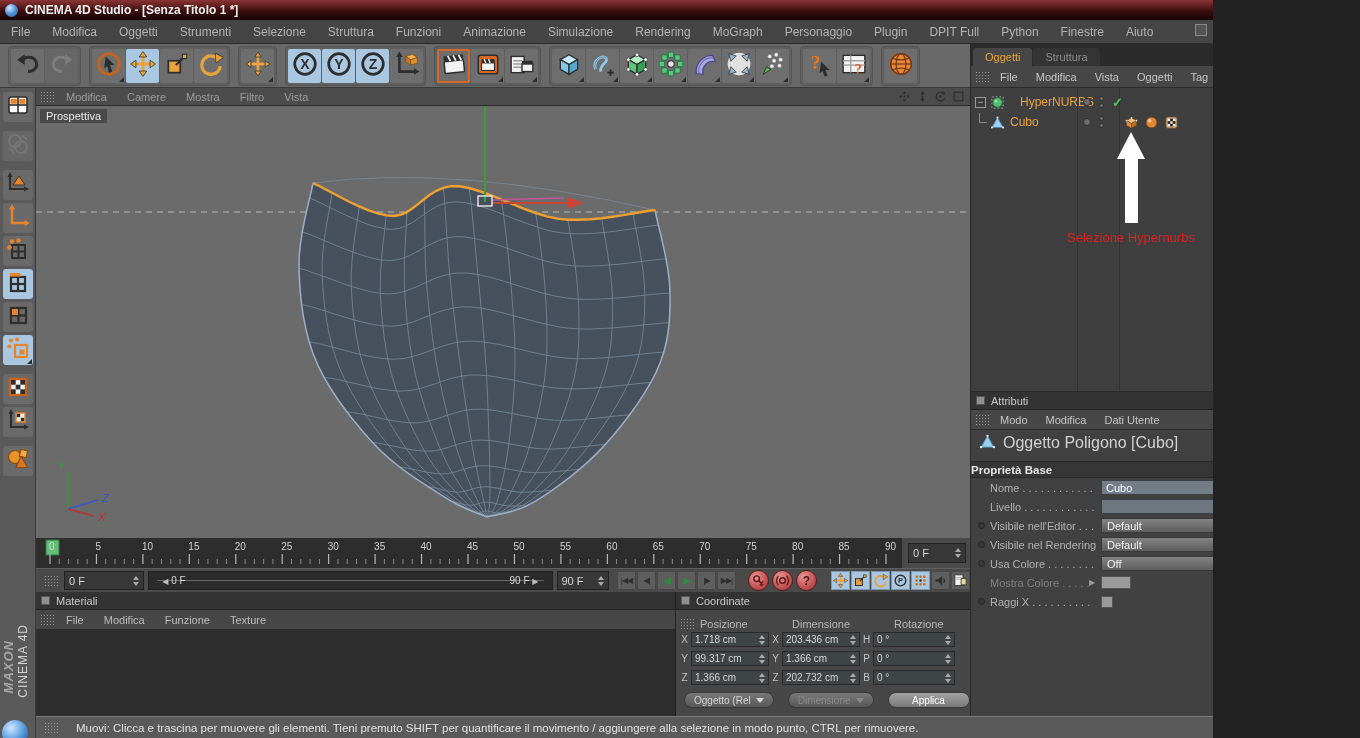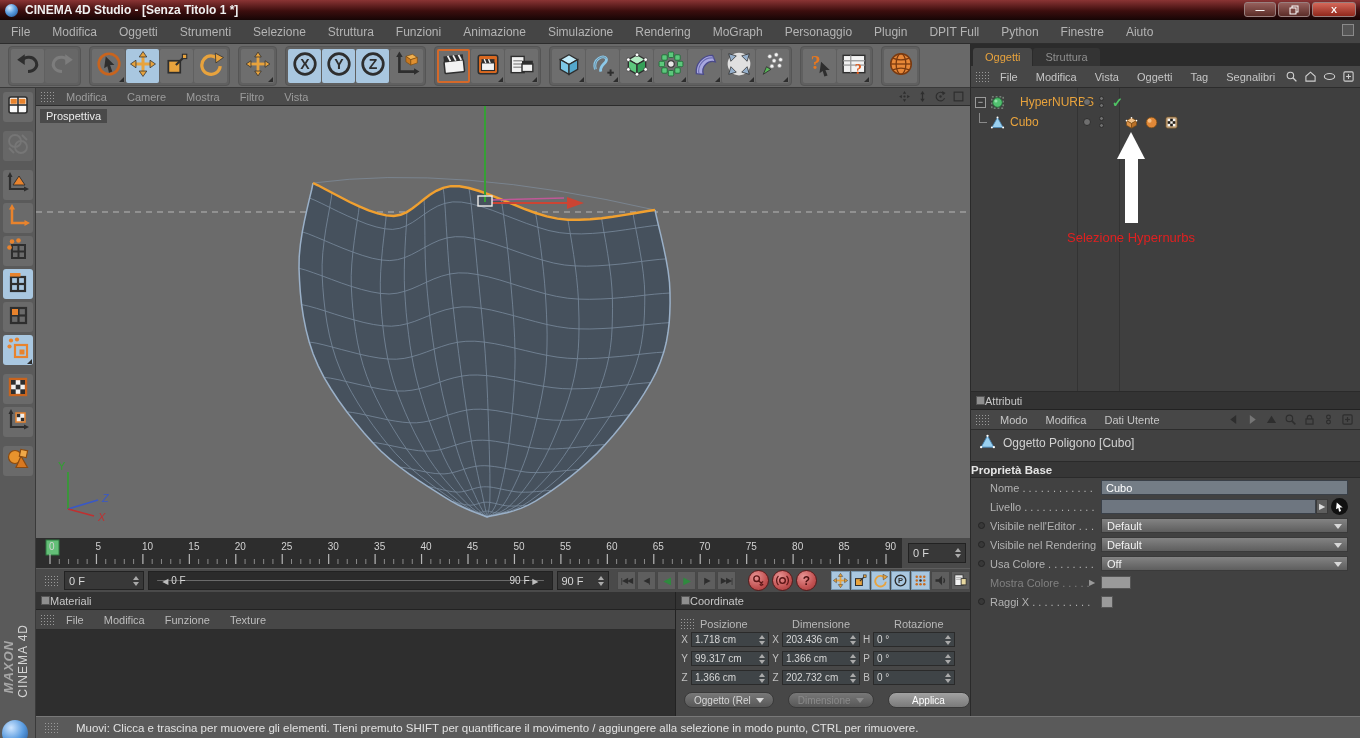--- a/index.html
+++ b/index.html
@@ -1,18 +1,18 @@
 <!DOCTYPE html>
 <html><head>
 <meta charset="utf-8">
 <style>
 *{margin:0;padding:0;box-sizing:border-box}
 html,body{background:#222}
 body{font-family:"Liberation Sans",sans-serif;-webkit-font-smoothing:antialiased}
-#root{position:relative;width:1360px;height:738px;background:#5a5a5a;overflow:hidden}
+#root{position:relative;width:1213px;height:738px;background:#5a5a5a;overflow:hidden}
 .abs{position:absolute}
 
 .titlebar{left:0;top:0;width:1360px;height:20px;background:linear-gradient(#8a3434,#3c0e0e 55%,#160505);display:flex;align-items:center;color:#f0f0f0;font-size:12px;font-weight:bold}
 .c4dlogo{width:13px;height:13px;border-radius:50%;background:radial-gradient(circle at 35% 30%,#d8ecff,#5a9ce0 45%,#1a4a8a);margin:0 7px 0 5px;flex:none}
 .winbtns{position:absolute;right:4px;top:2px;display:flex;gap:2px}
 .winbtn{width:32px;height:15px;border:1px solid #99807f;border-radius:3px;background:linear-gradient(#96605c,#5c2d28);color:#fff;font-size:9px;font-weight:bold;display:flex;align-items:center;justify-content:center}
 .winbtn.close{background:linear-gradient(#d4685а,#d4685a 5%,#92271b);width:44px}
 
 .menubar{left:0;top:20px;width:1360px;height:24px;background:#454545;display:flex;align-items:center;font-size:12px;color:#b4b4b4;border-bottom:1px solid #2d2d2d}
 .menu-item{padding:4px 11px;white-space:nowrap}
@@ -60,21 +60,21 @@
 .range-inner .arr{color:#bdbdbd;font-size:8px}
 .tbtn{width:19px;height:19px;background:#5e5e5e;border:1px solid #484848;display:flex;align-items:center;justify-content:center;font-size:8px;color:#2d2d2d;letter-spacing:-1px;white-space:nowrap}
 .tbtn.green{color:#2f8a3f;font-size:10px}
 .rec{width:21px;height:21px;border-radius:50%;background:radial-gradient(circle at 35% 30%,#e89494,#c25252 60%,#a03a3a);border:1px solid #5a1a1a;display:flex;align-items:center;justify-content:center;color:#4a1010;font-weight:bold;font-size:12px}
 .rec svg{width:15px;height:15px}
 .tog{width:19px;height:19px;background:#a9c7e0;border:1px solid #7a98b0;display:flex;align-items:center;justify-content:center}
 .tog.plain{background:#5e5e5e;border-color:#484848}
 .tog svg{width:15px;height:15px}
 
 .materials{left:36px;top:592px;width:640px;height:124px;background:#2e2e2e;border-right:1px solid #222}
-.panel-head{height:18px;background:#333;display:flex;align-items:center;color:#c8c8c8;font-size:11px;border-bottom:1px solid #222;padding-left:5px}
+.panel-head{height:18px;background:#333;display:flex;align-items:center;gap:6px;color:#c8c8c8;font-size:11px;border-bottom:1px solid #222;padding-left:5px}
 .panel-head .sq{width:9px;height:9px;background:#8f8f8f;border:1px solid #555;flex:none}
 .panel-menu{height:20px;background:#474747;display:flex;align-items:center;font-size:11px;color:#bcbcbc;border-bottom:1px solid #2c2c2c}
 .panel-menu .menu-item{padding:3px 10px}
 .grip{width:14px;height:12px;background-image:radial-gradient(#9a9a9a 26%,transparent 27%);background-size:3px 3px;margin:0 2px 0 4px;flex:none}
 
 .coords{left:676px;top:592px;width:294px;height:124px;background:#474747}
 .chead{display:flex;height:20px;align-items:flex-end;color:#b8b8b8;font-size:11px}
 .chead span{display:block}
 .crow{display:flex;align-items:center;height:19px;padding-left:4px;gap:2px;color:#c2c2c2;font-size:10px}
 .cinput{width:78px;height:15px;background:#3f4447;border:1px solid #2a2a2a;color:#d6d6d6;font-size:10px;padding:0 3px;display:flex;justify-content:space-between;align-items:center}
@@ -104,21 +104,21 @@
 .sdots i{width:5px;height:5px;border-radius:50%;background:#6e6e6e;border:1px solid #2e2e2e}
 .check{color:#4fc464;font-size:13px;font-weight:bold;margin-left:8px}
 .tag{width:16px;height:16px;margin-right:4px;display:flex;align-items:center;justify-content:center}
 .tag svg{width:15px;height:15px}
 .arrow-shaft{position:absolute;background:#fff}
 .arrow-head{position:absolute;width:0;height:0;border-left:14px solid transparent;border-right:14px solid transparent;border-bottom:27px solid #fff}
 .annot{position:absolute;font-size:13px;white-space:nowrap}
 
 .attr-menu{height:20px;background:#474747;display:flex;align-items:center;color:#c6c6c6;font-size:11px;border-bottom:1px solid #2c2c2c}
 .attr-menu .menu-item{padding:3px 9px}
-.obj-title{height:26px;display:flex;align-items:center;gap:7px;color:#d2d2d2;padding-left:8px;font-size:12px;background:#414141}
+.obj-title{height:26px;display:flex;align-items:center;gap:7px;color:#d2d2d2;padding-left:8px;font-size:16px;background:#414141}
 .obj-title svg{width:17px;height:17px}
 .atabs{display:flex;flex-wrap:wrap;width:330px;padding-left:3px}
 .atab{min-width:100px;height:16px;margin:1px;background:linear-gradient(#7e7e7e,#626262);color:#dcdcdc;font-size:10.5px;display:flex;align-items:center;justify-content:center;border-radius:3px;border:1px solid #535353;padding:0 6px}
 .atab.active{background:linear-gradient(#b8cfe2,#8fb0ca);color:#1c1c1c}
 .sect{height:17px;background:#363636;color:#e4e4e4;font-weight:bold;font-size:11.5px;display:flex;align-items:center;border-top:1px solid #2a2a2a;border-bottom:1px solid #2a2a2a;margin-top:5px}
 .frow{height:19px;display:flex;align-items:center;color:#b2b2b2;font-size:11px;position:relative;padding-left:7px}
 .frow.dis{color:#808080}
 .fanim{width:7px;height:7px;border-radius:50%;background:#383838;border:1px solid #242424;margin-right:5px;flex:none}
 .fanim.none{visibility:hidden}
 .flabel{white-space:nowrap;overflow:hidden}

